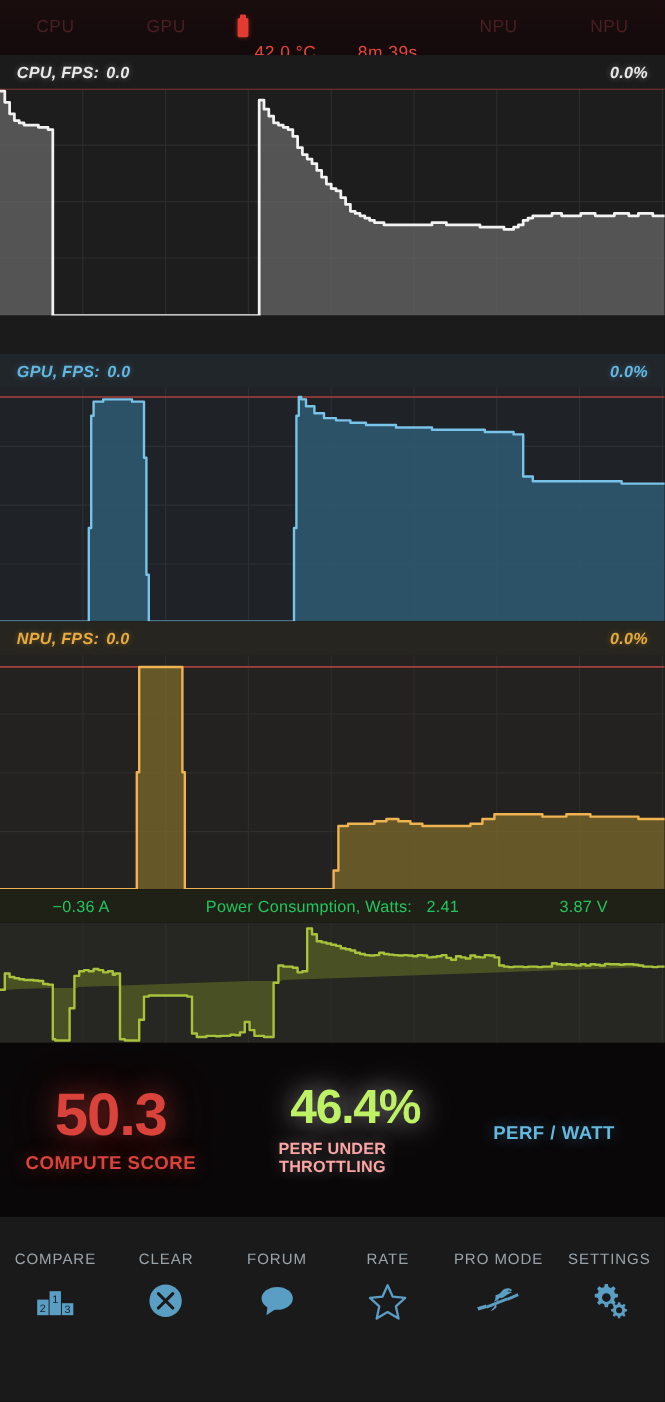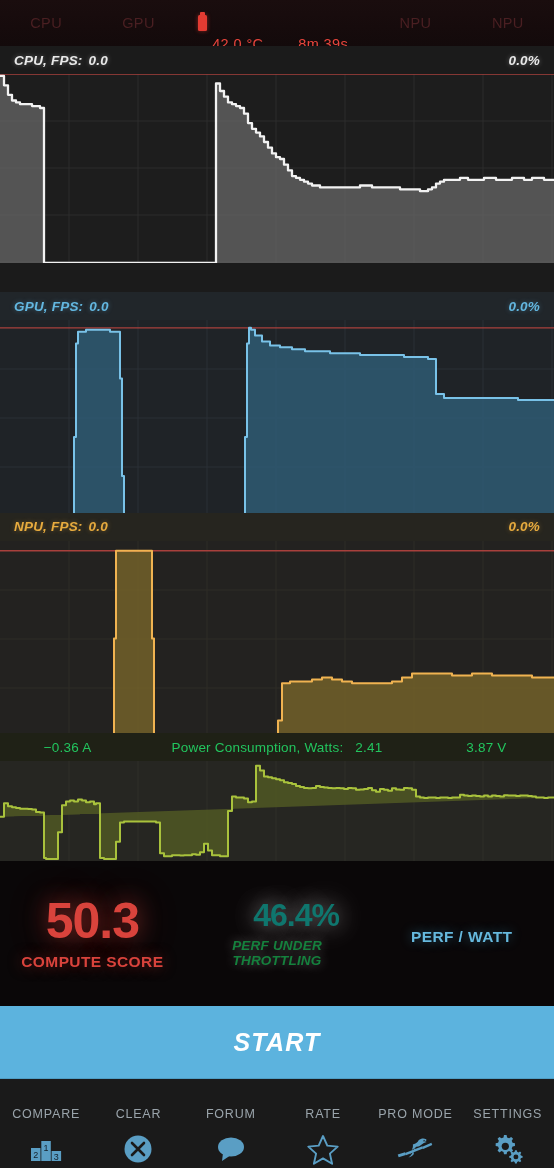--- a/index.html
+++ b/index.html
@@ -67,22 +67,22 @@
   #scores{
     flex:0 0 145px;height:145px;display:flex;align-items:center;
     background:#0a0708;position:relative;
   }
   .score{flex:1 1 0;display:flex;flex-direction:column;align-items:center;justify-content:center;height:100%;}
   .score .big{font-size:50px;font-weight:700;line-height:1.02;letter-spacing:-1px;}
   .score .cap{font-size:15.5px;font-weight:700;letter-spacing:.4px;margin-top:6px;text-align:center;line-height:1.12;}
   .score .cap.two{font-size:13.5px;letter-spacing:.2px;}
   .sc-red .big{color:#d9433c;text-shadow:0 0 22px rgba(217,67,60,.55),0 0 44px rgba(217,67,60,.3);}
   .sc-red .cap{color:#d9433c;text-shadow:0 0 14px rgba(217,67,60,.5);}
-  .sc-white .big{color:#0f766e;font-size:32px;text-shadow:0 0 22px rgba(235,235,235,.55),0 0 46px rgba(235,235,235,.28);margin-left:38px;}
-  .sc-white .cap{color:#15803d;text-shadow:0 0 12px rgba(235,235,235,.4);font-style:italic;}
+  .sc-white .big{color:#bef264;font-size:40px;text-shadow:0 0 22px rgba(235,235,235,.55),0 0 46px rgba(235,235,235,.28);margin-left:38px;}
+  .sc-white .cap{color:#fca5a5;text-shadow:0 0 12px rgba(235,235,235,.4);}
   .sc-blue .big{color:#4cb6e0;text-shadow:0 0 22px rgba(76,182,224,.55),0 0 46px rgba(76,182,224,.3);}
   .sc-blue .cap{color:#66b9de;text-shadow:0 0 12px rgba(76,182,224,.45);}
 
   
   #start-btn{
     flex:0 0 72px;height:72px;background:#5cb3de;
     display:flex;align-items:center;justify-content:center;cursor:pointer;
     border-bottom:1px solid #4f9ec5;
   }
   #start-btn .lbl{
@@ -240,23 +240,20 @@
       <div class="cap two">
         <div>PERF UNDER</div>
         <div>THROTTLING</div>
       </div>
     </div>
     <div class="score sc-blue">
       <div class="cap">PERF / WATT</div>
     </div>
   </div>
 
-  <div id="start-btn">
-    <span class="lbl">START</span>
-  </div>
 
   <div id="bottom-nav">
 
     <div class="nav-item">
       <span class="nlbl">COMPARE</span>
       <span class="nicon">
         <svg width="40" height="30" viewBox="0 0 40 30">
           <rect x="5" y="14" width="9.5" height="13" fill="#5a9ec4"></rect>
           <rect x="15.3" y="7" width="9.5" height="20" fill="#5a9ec4"></rect>
           <rect x="25.6" y="17" width="9.5" height="10" fill="#5a9ec4"></rect>

